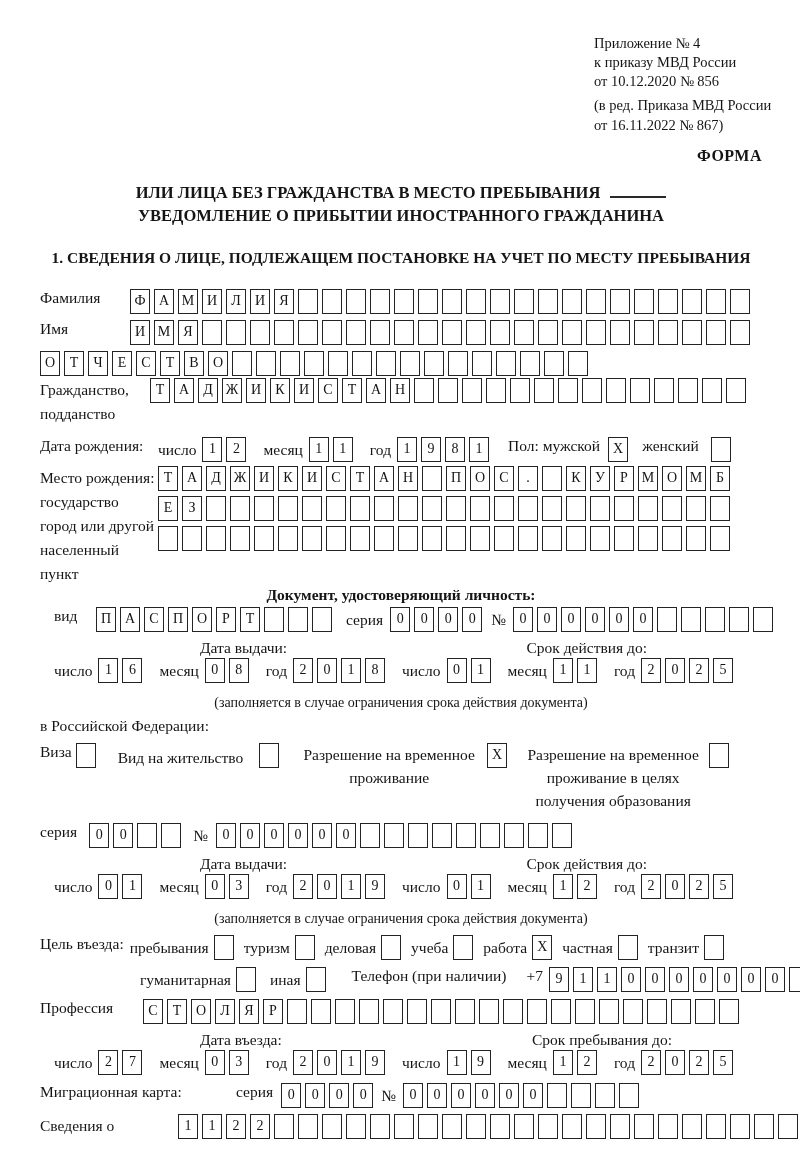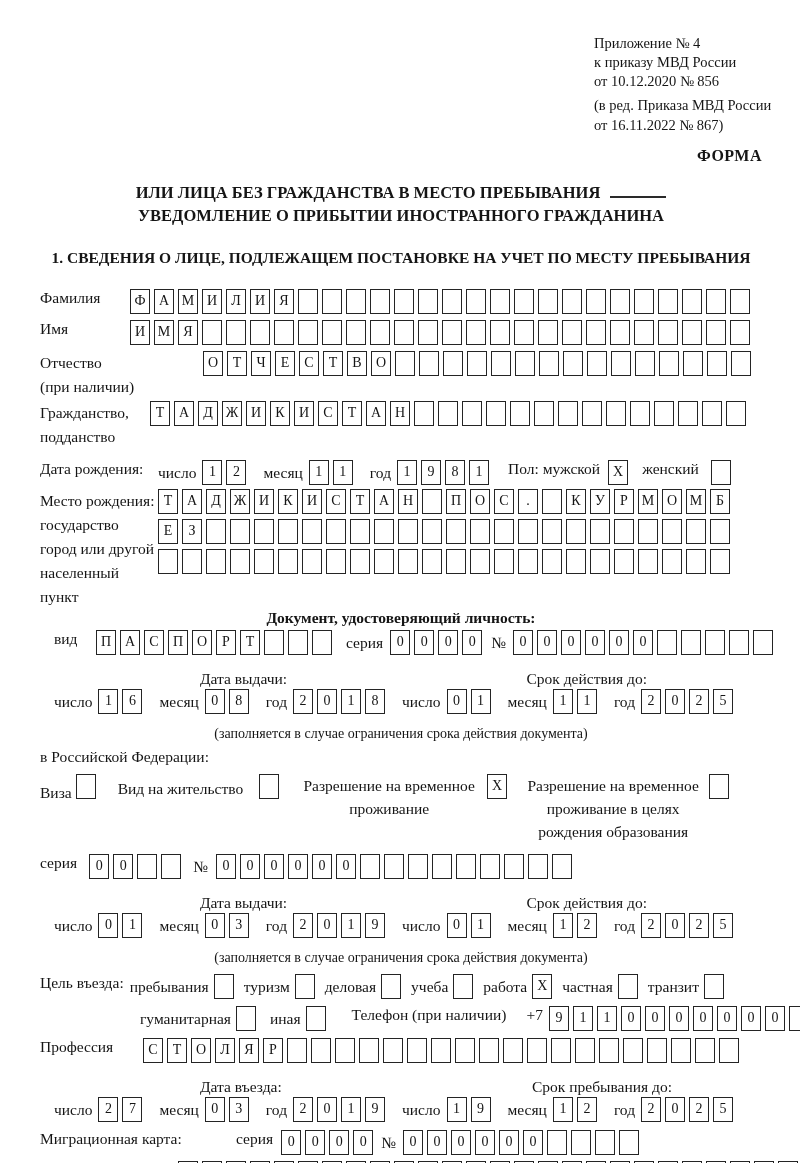--- a/index.html
+++ b/index.html
@@ -16,21 +16,21 @@
   .lbl{flex:none;margin-top:0;}
   .lbl div{line-height:1.55;}
   .boxrow{display:inline-flex;flex:none;}
   .box{box-sizing:border-box;display:inline-flex;flex:none;width:20px;height:25px;
        border:1.8px solid #242424;margin-right:4px;align-items:center;justify-content:center;
        font-size:14px;background:#fff;}
   .stack .boxrow{display:flex;margin-bottom:5px;}
   .dategroup{display:inline-flex;flex:none;}
   .dategroup .dlab{margin:4px 6px 0 0;}
   .dategroup .boxrow{margin-right:13px;}
-  .dhead{display:flex;font-size:15.5px;margin-top:15px;}
+  .dhead{display:flex;font-size:15.5px;margin-top:7px;}
   .note{font-size:14px;text-align:center;margin-top:12px;}
   .dochead{text-align:center;font-weight:bold;font-size:15.5px;margin-top:6px;}
   .optlbl{margin:4px 5px 0 6px;flex:none;}
   .ctr{text-align:center;line-height:1.5;flex:none;}
 </style>
 </head>
 <body>
 
 <div class="page">
 
@@ -110,24 +110,20 @@
         <span class="box"></span>
         <span class="box"></span>
         <span class="box"></span>
         <span class="box"></span>
         <span class="box"></span>
         <span class="box"></span>
       </span>
   </div>
 
   <div class="frow" style="margin-top:6px">
-    <span class="lbl" style="width:163px">
-      <div>Отчество</div>
-      <div>(при наличии)</div>
-    </span>
     <span class="boxrow">
         <span class="box">О</span>
         <span class="box">Т</span>
         <span class="box">Ч</span>
         <span class="box">Е</span>
         <span class="box">С</span>
         <span class="box">Т</span>
         <span class="box">В</span>
         <span class="box">О</span>
         <span class="box"></span>
@@ -381,39 +377,39 @@
           <span class="box">2</span>
           <span class="box">5</span>
         </span>
       </span>
   </div>
   <div class="note">(заполняется в случае ограничения срока действия документа)</div>
 
   <div style="margin-top:6px">в Российской Федерации:</div>
 
   <div class="frow" style="margin-top:8px">
-    <span class="lbl" style="margin-top:10px">Виза</span>
+    <span class="lbl" style="margin-top:0">Виза</span>
     <span class="boxrow" style="margin-left:4px">
         <span class="box"></span>
       </span>
     <span class="lbl" style="margin:6px 0 0 18px">Вид на жительство</span>
     <span class="boxrow" style="margin-left:16px">
         <span class="box"></span>
       </span>
     <span class="ctr" style="width:180px;margin-left:16px">
       <div>Разрешение на временное</div>
       <div>проживание</div>
     </span>
     <span class="boxrow" style="margin-left:8px">
         <span class="box">X</span>
       </span>
     <span class="ctr" style="width:180px;margin-left:12px">
       <div>Разрешение на временное</div>
       <div>проживание в целях</div>
-      <div>рождения образования</div>
+      <div>получения образования</div>
     </span>
     <span class="boxrow" style="margin-left:6px">
         <span class="box"></span>
       </span>
   </div>
 
   <div class="frow" style="margin-top:10px">
     <span class="lbl">серия</span>
     <span class="boxrow" style="margin-left:12px">
         <span class="box">0</span>

